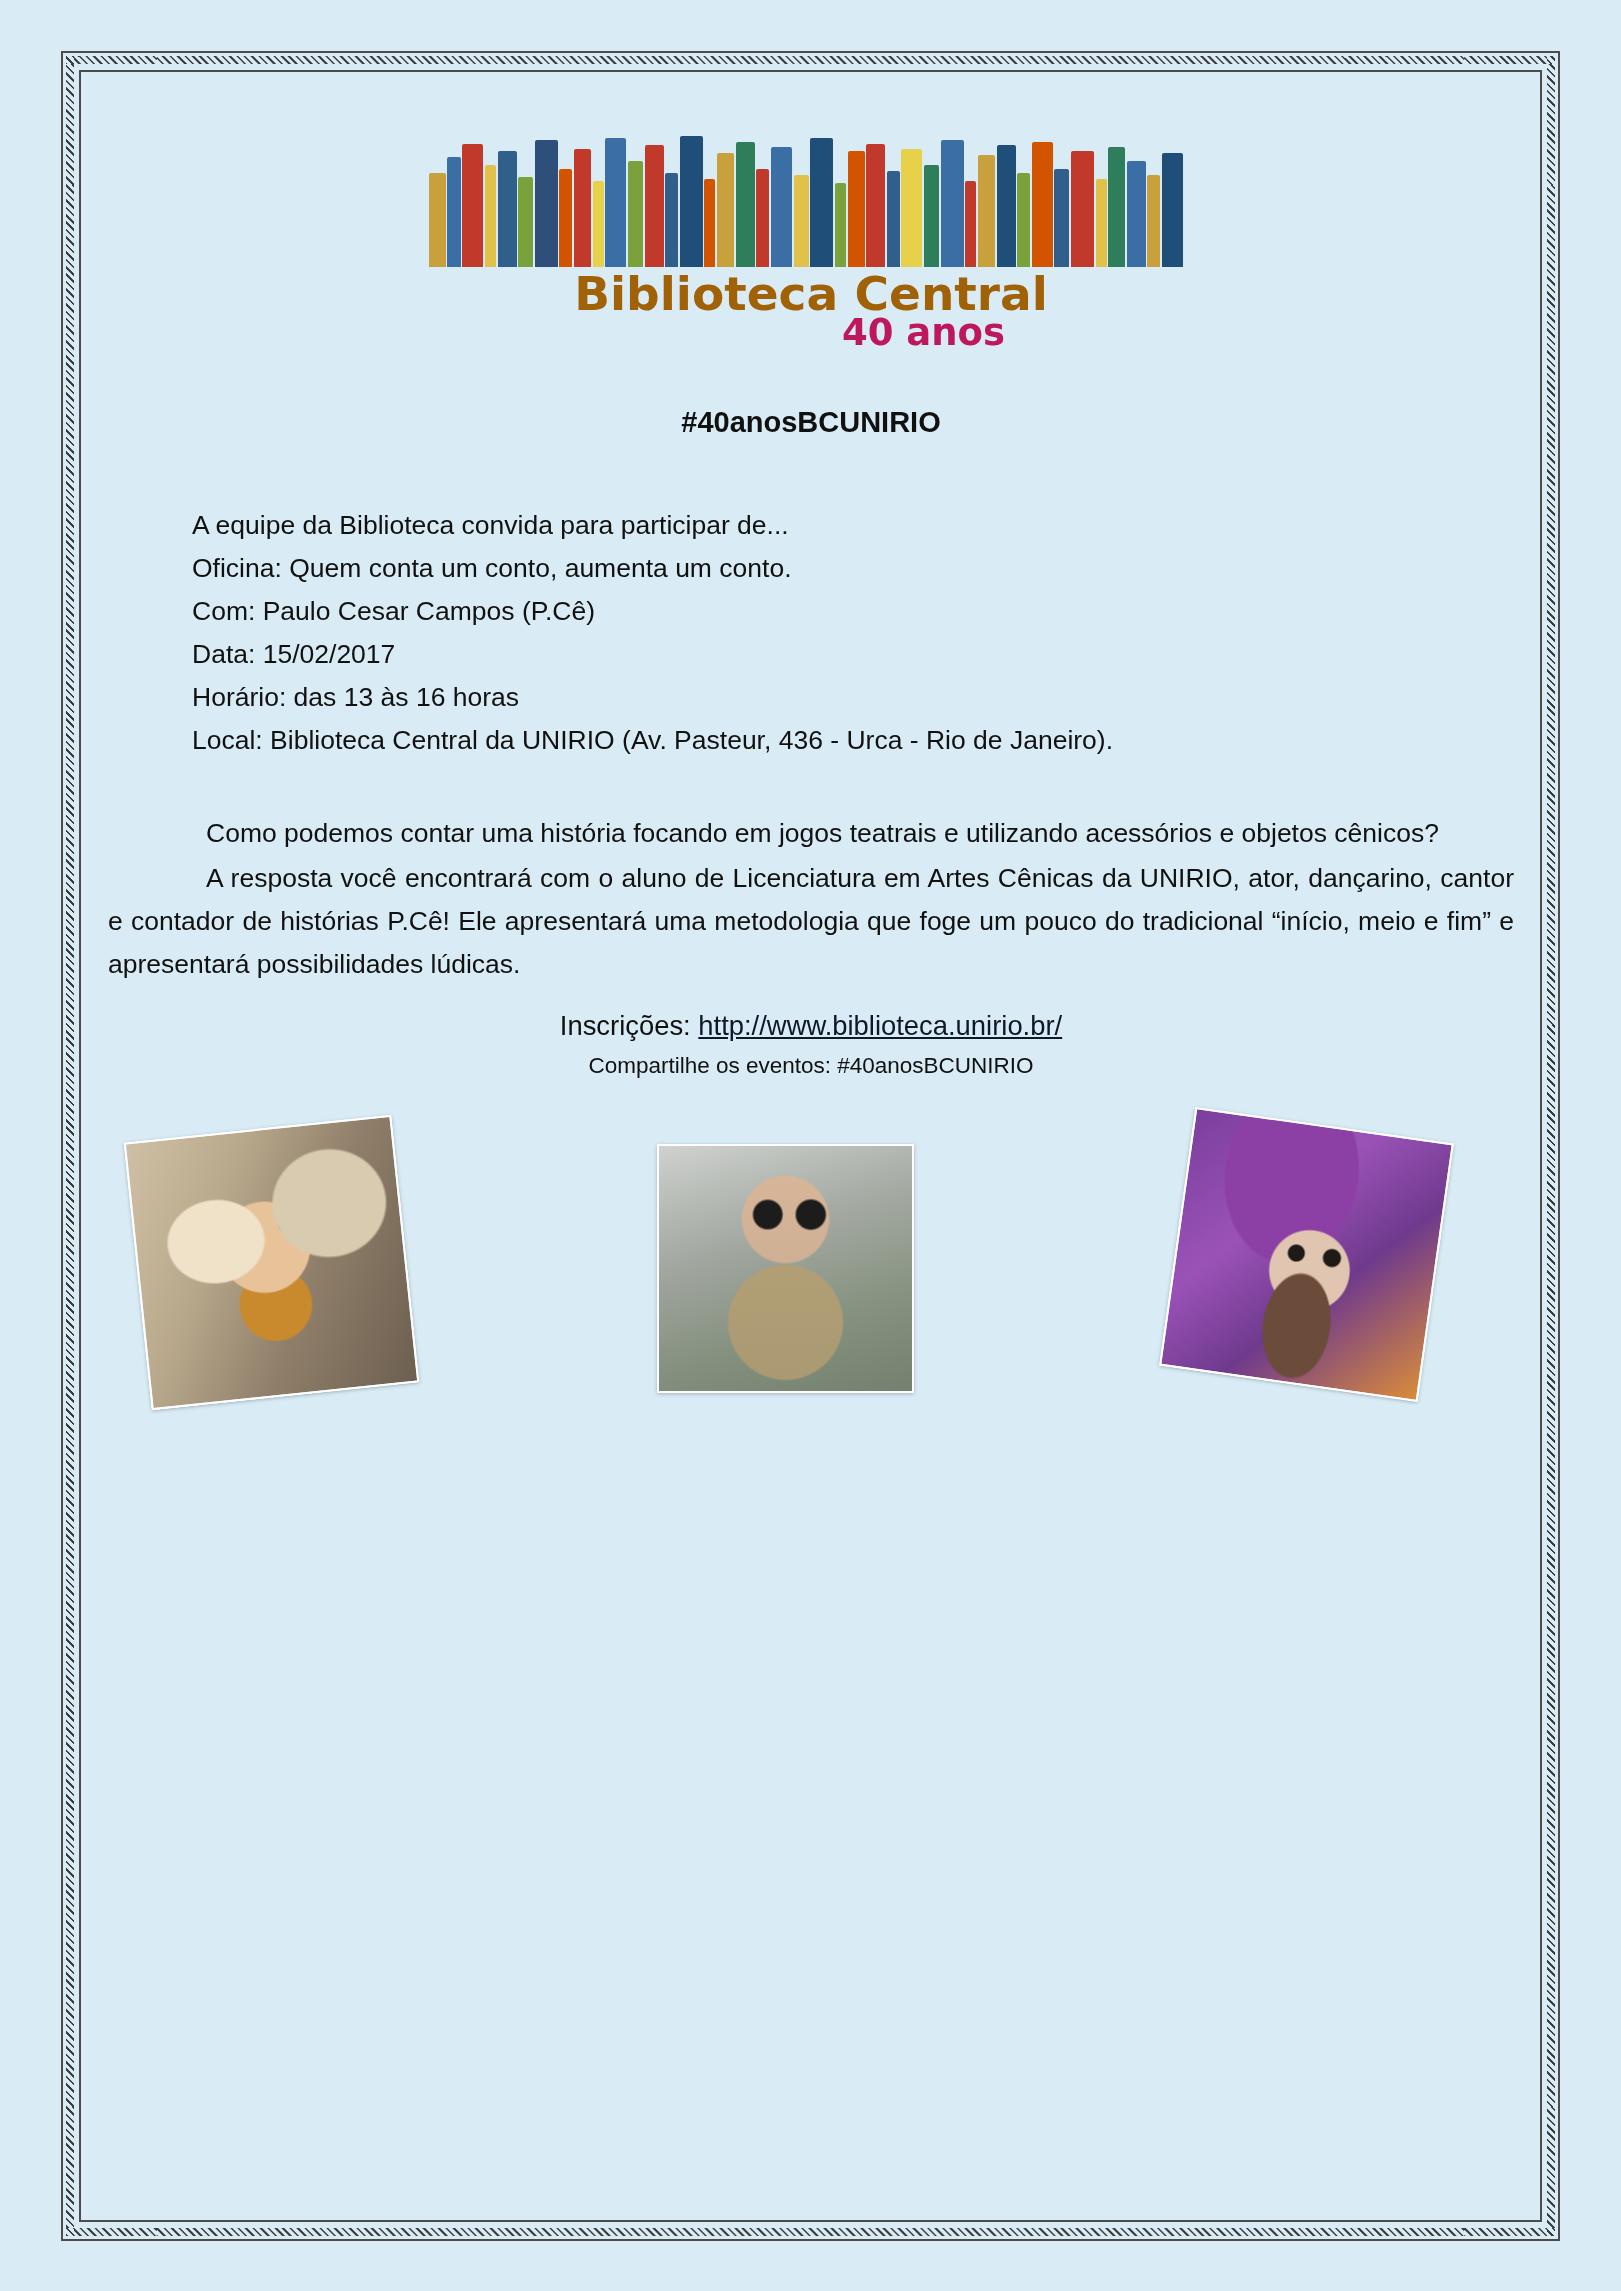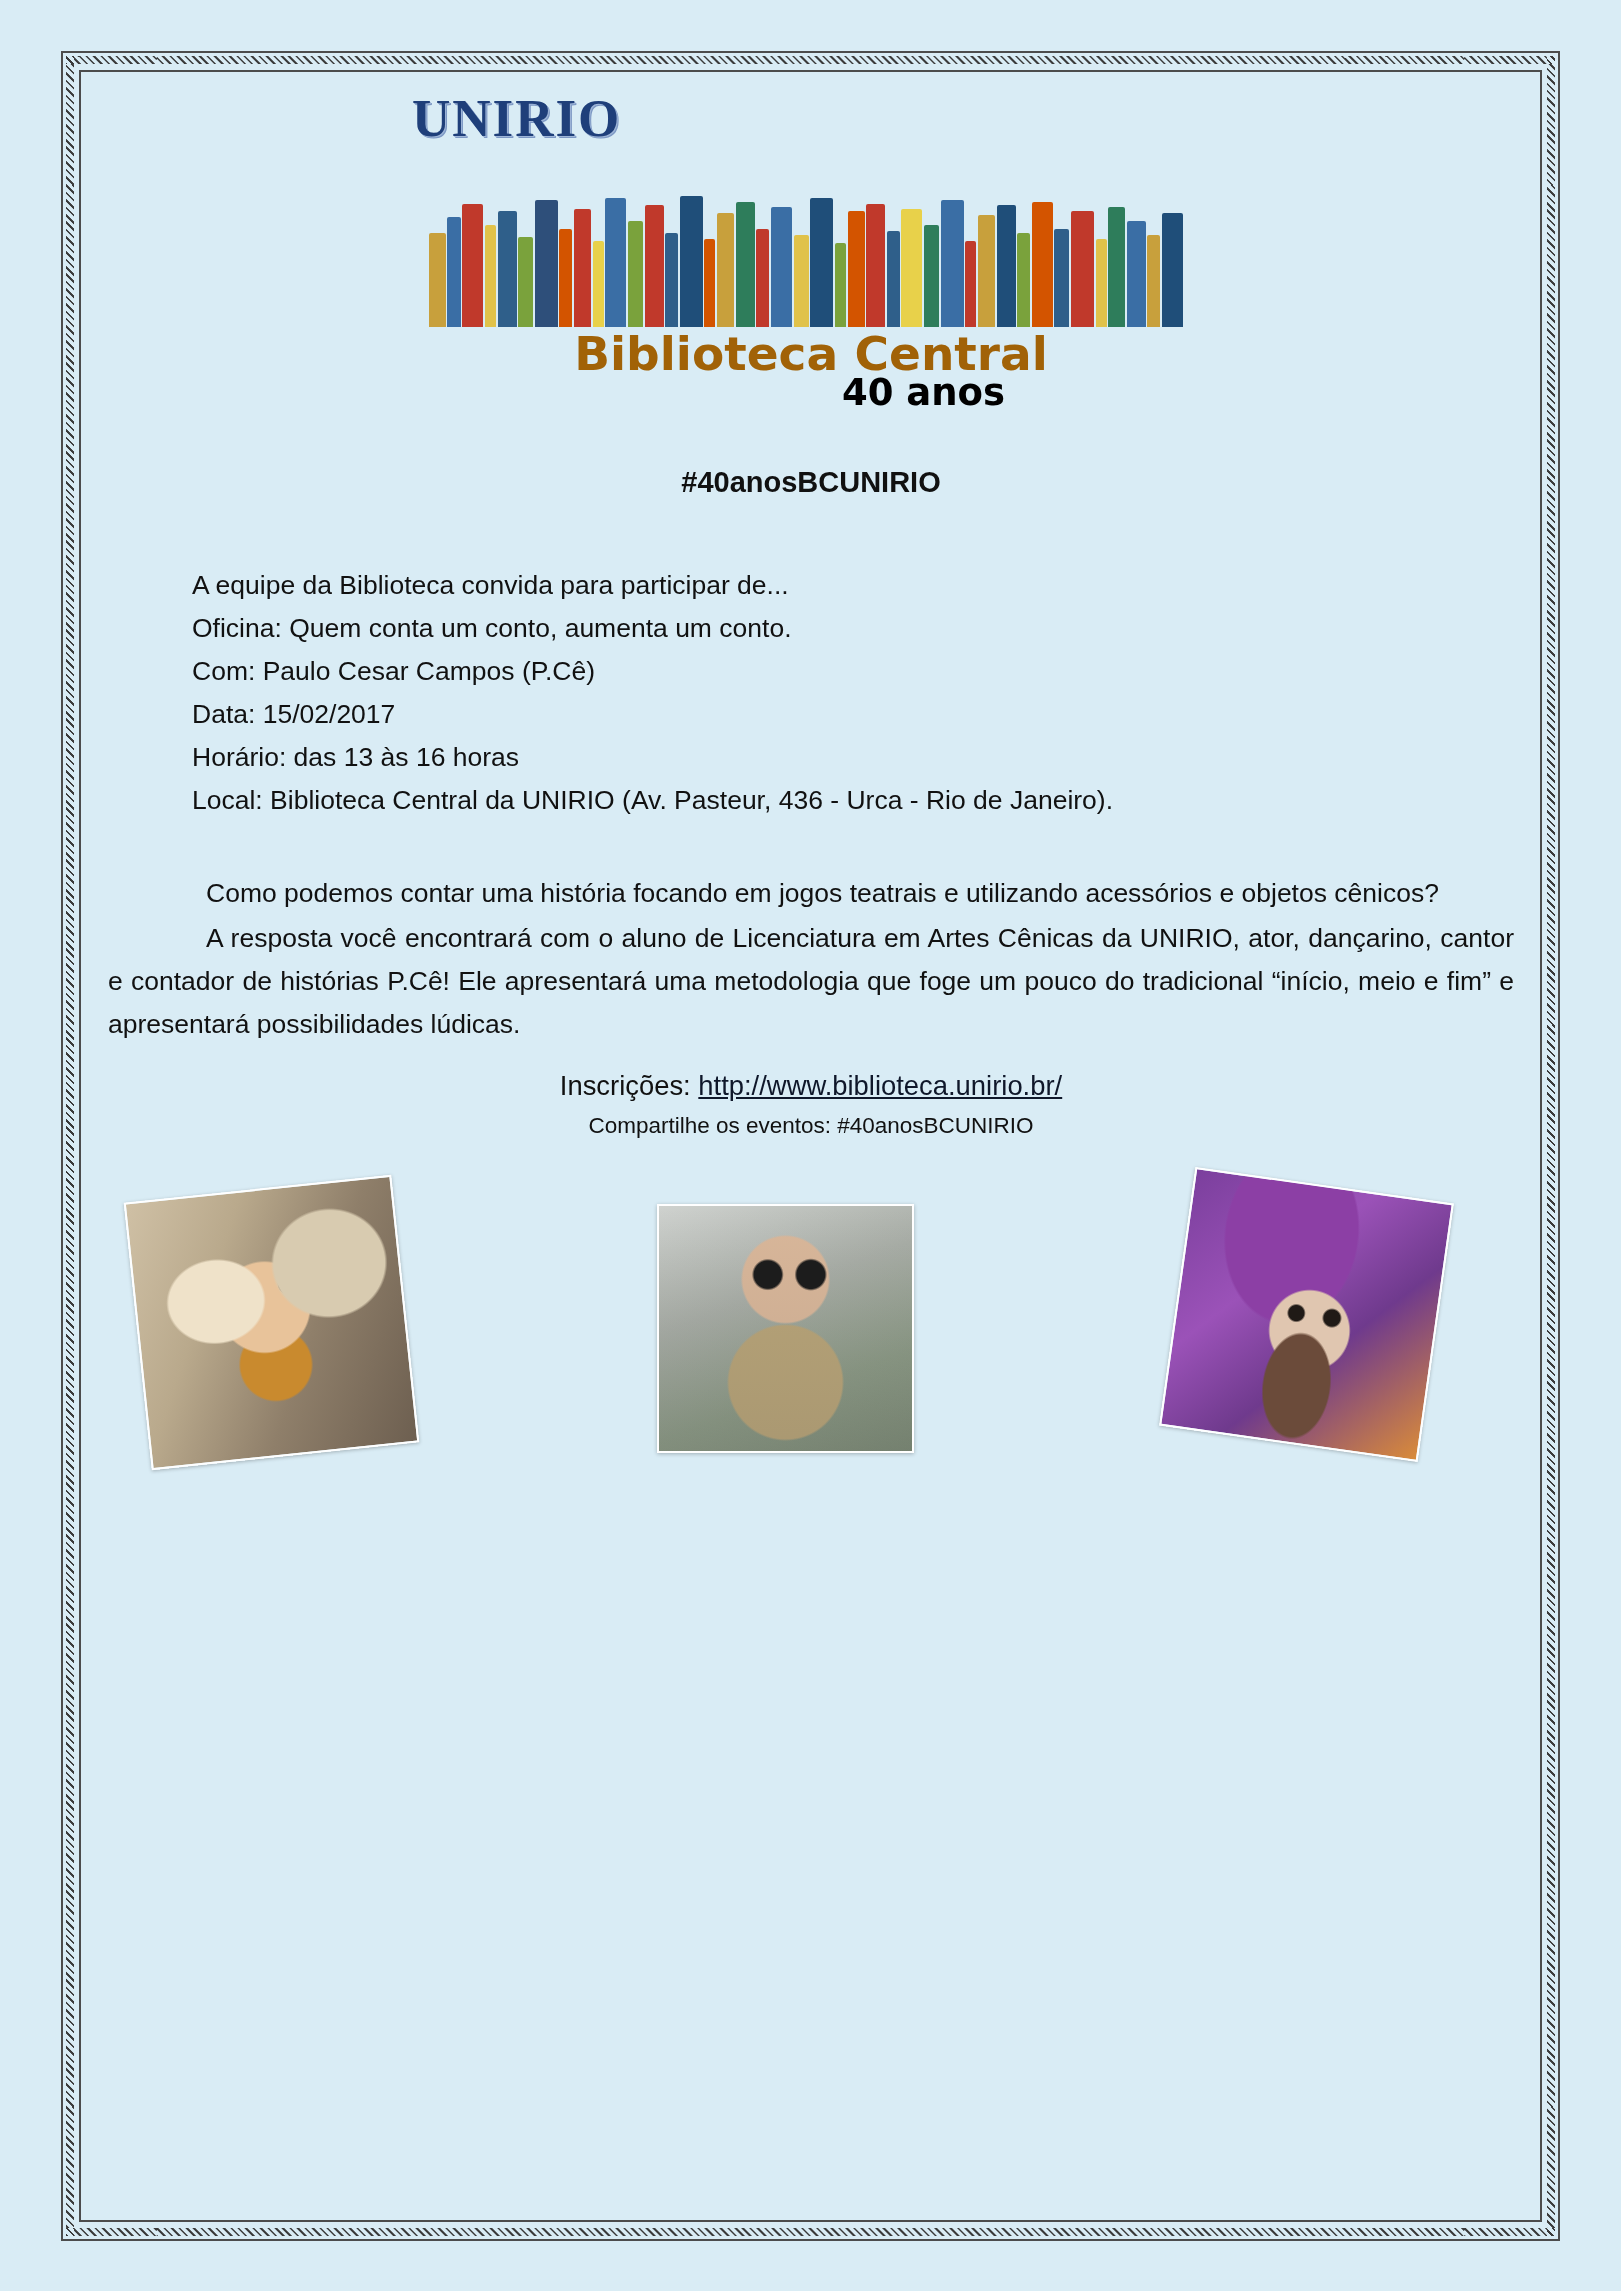--- a/index.html
+++ b/index.html
@@ -103,21 +103,21 @@
     font-size: 47px;
     color: #a16207;
     letter-spacing: 0px;
     margin-top: 2px;
     line-height: 1.05;
   }
   .logo-sub {
     font-family: "DejaVu Sans", sans-serif;
     font-weight: bold;
     font-size: 37px;
-    color: #000000;
+    color: #be185d;
     margin-top: -7.8px;
     padding-left: 225px;
     text-align: center;
   }
   .hashtag {
     text-align: center;
     font-size: 29px;
     font-weight: bold;
     color: #111;
     margin-top: 5.9px;
@@ -243,21 +243,20 @@
 <body>
 
 <div class="page">
 
   <div class="border-outer"></div>
   <div class="border-hatch"></div>
   <div class="border-inner"></div>
 
   <div class="content">
 
-    <div class="unirio">UNIRIO</div>
 
     <div class="logo-block">
       <div class="books" id="books-row">
           <div class="book" style="left: 0px; width: 17.6px; height: 94px; background: rgb(200, 160, 60);"></div>
           <div class="book" style="left: 18.6px; width: 13.7px; height: 110px; background: rgb(58, 110, 165);"></div>
           <div class="book" style="left: 33px; width: 21.6px; height: 123px; background: rgb(192, 57, 43);"></div>
           <div class="book" style="left: 56px; width: 11.8px; height: 102px; background: rgb(224, 194, 74);"></div>
           <div class="book" style="left: 69px; width: 19.6px; height: 116px; background: rgb(47, 95, 138);"></div>
           <div class="book" style="left: 89px; width: 15.7px; height: 90px; background: rgb(122, 162, 60);"></div>
           <div class="book" style="left: 106px; width: 23.5px; height: 127px; background: rgb(46, 79, 122);"></div>

